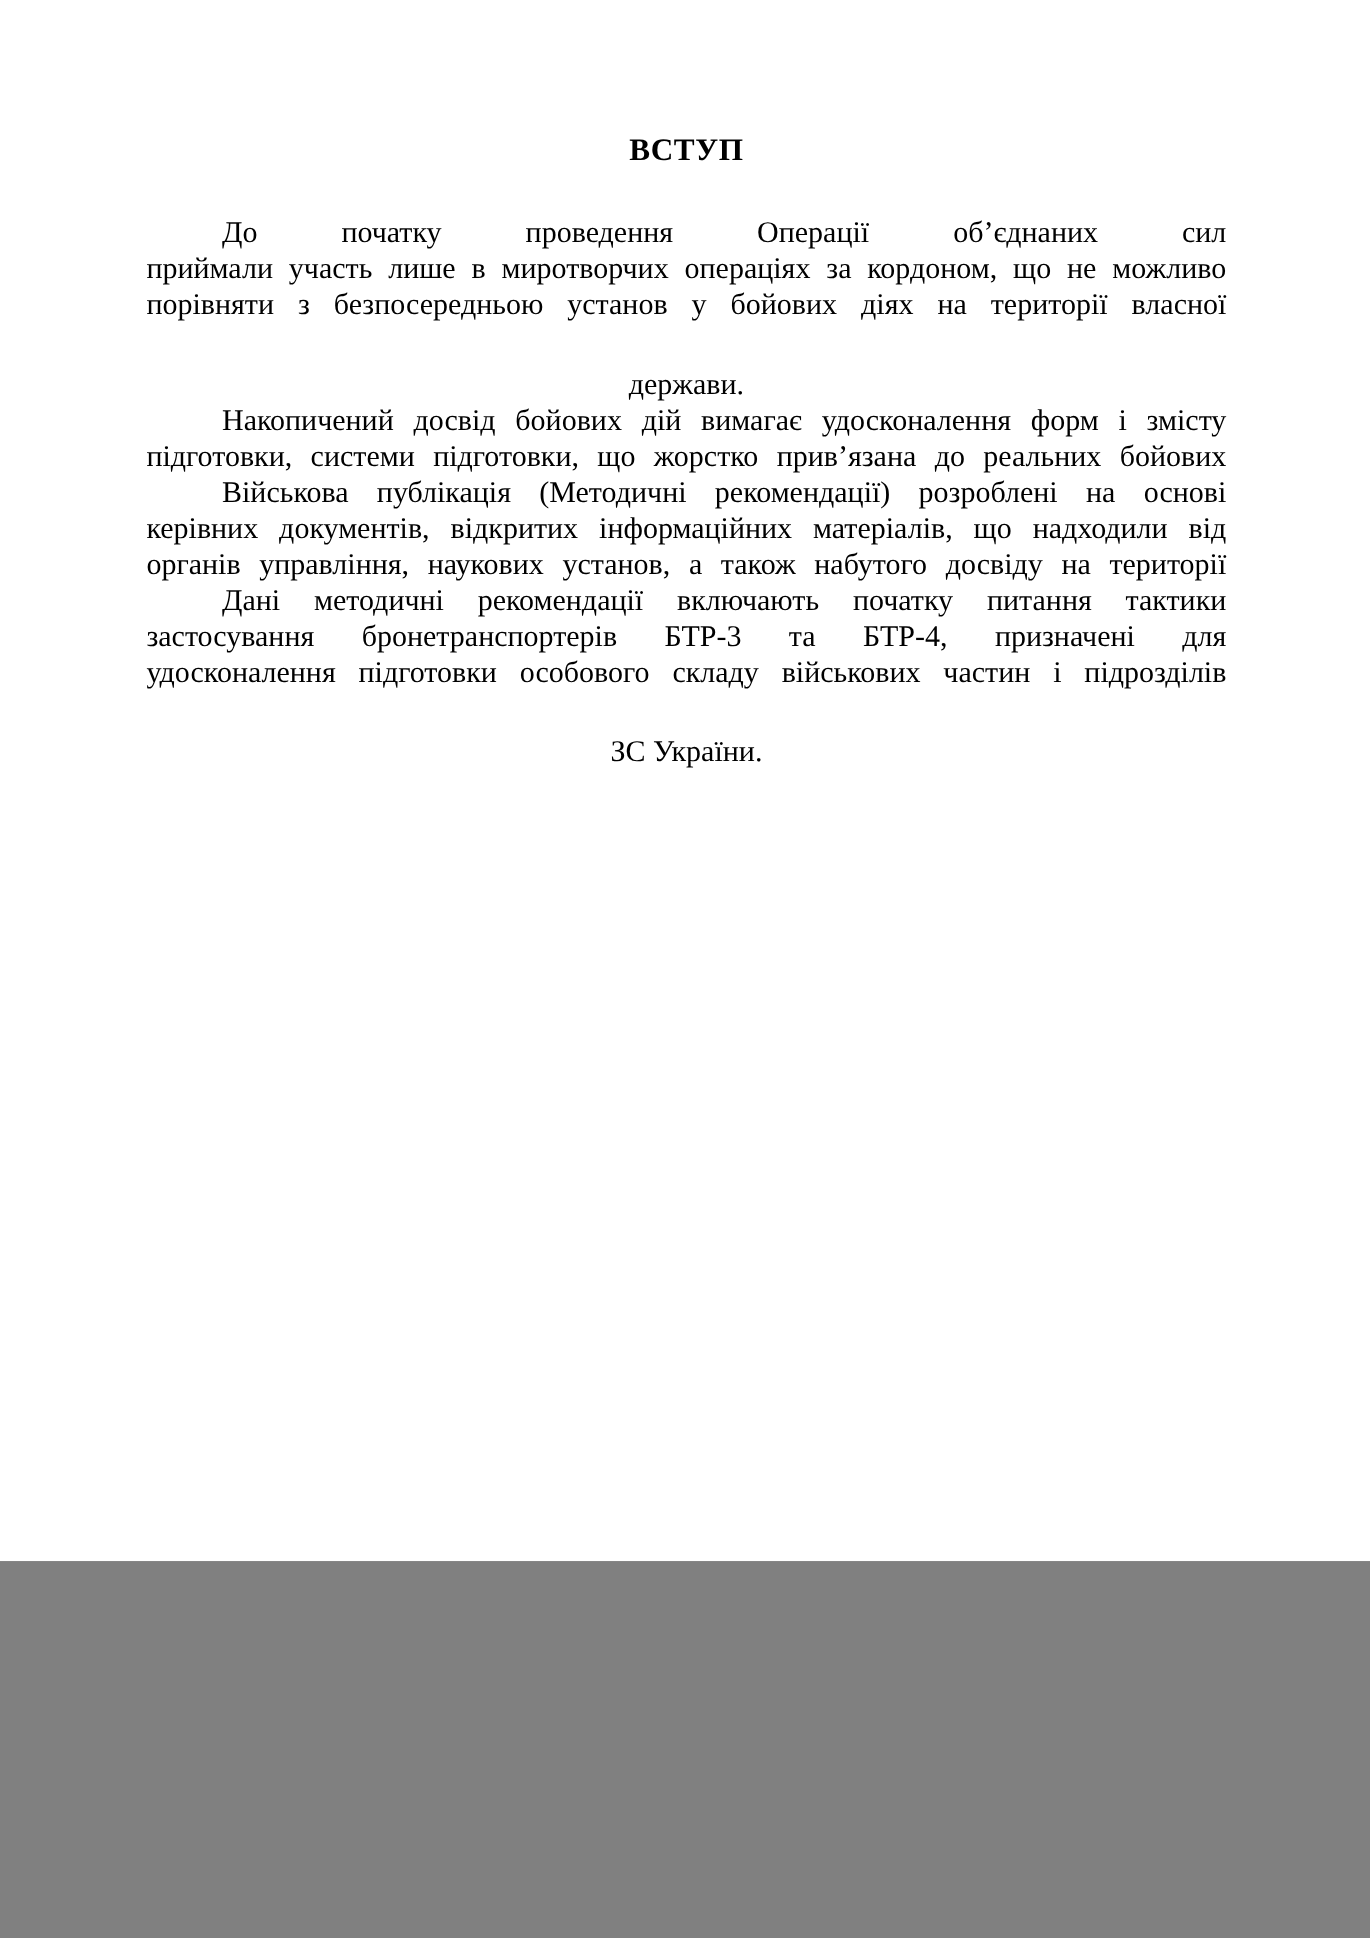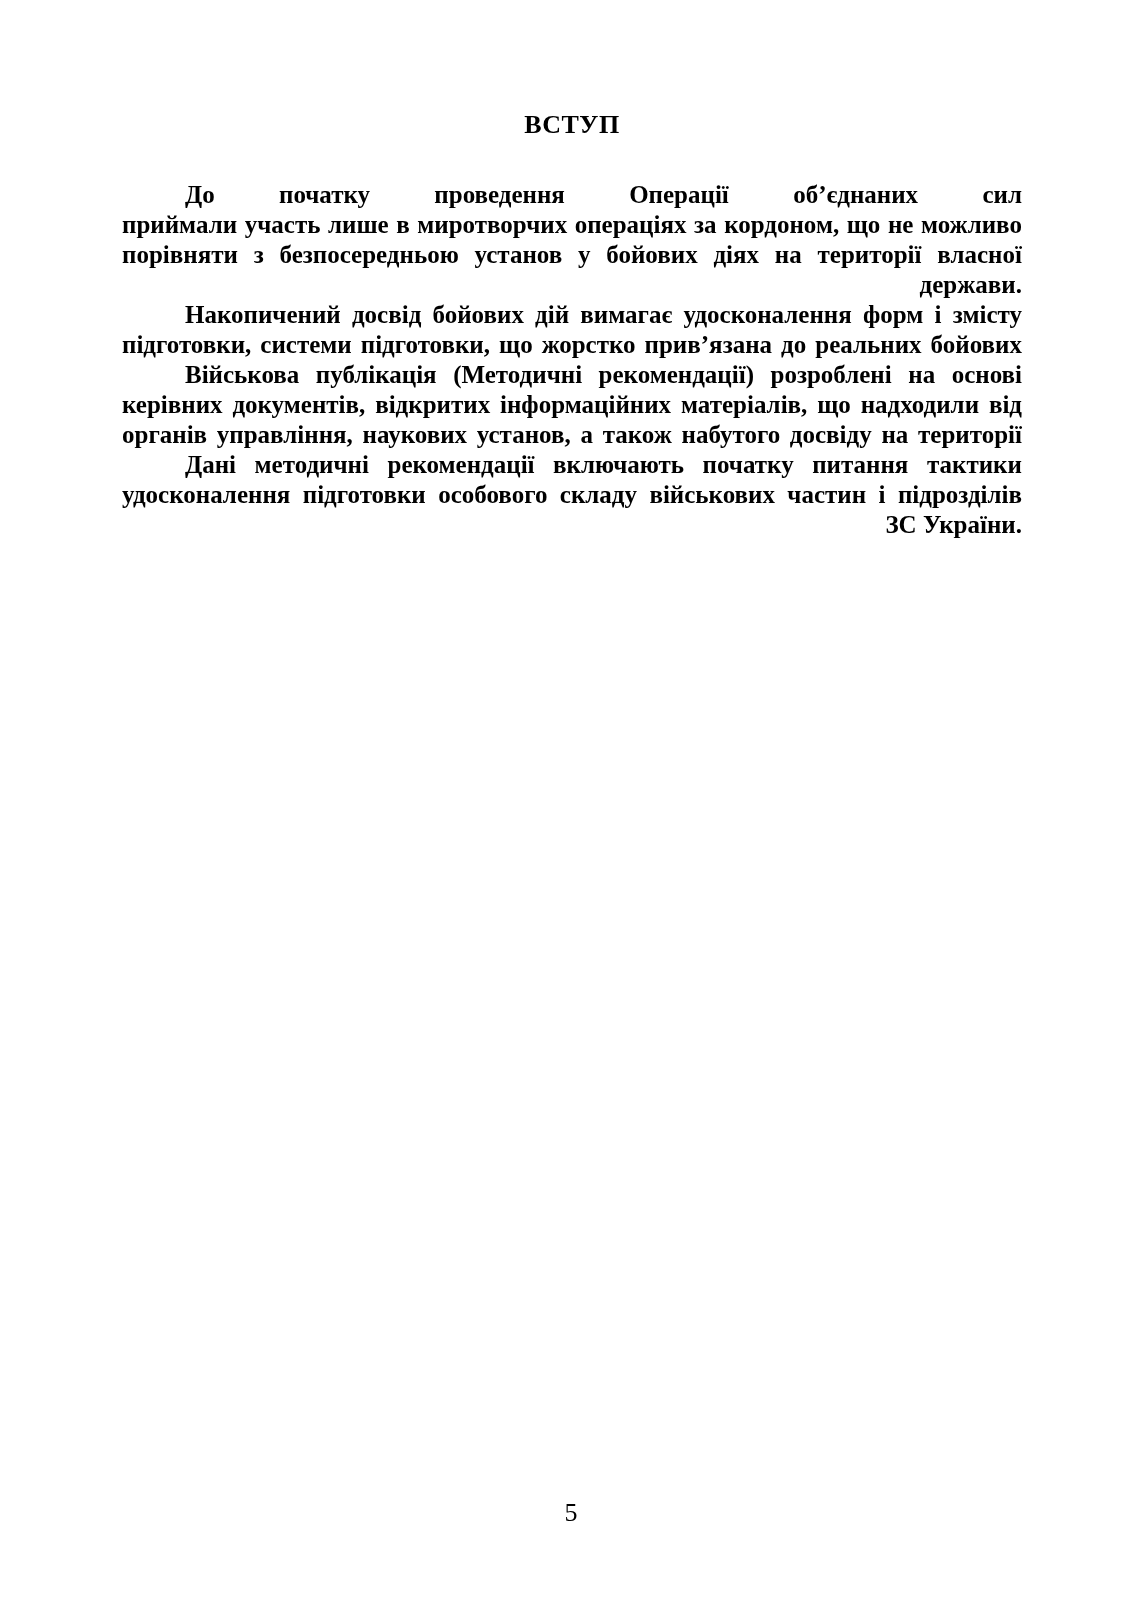--- a/index.html
+++ b/index.html
@@ -3,21 +3,21 @@
 <meta charset="utf-8">
 <style>
   html, body {
     margin: 0;
     padding: 0;
     background: #808080;
   }
   .page {
     position: relative;
     width: 1142px;
-    height: 1615px;
+    height: 1301px;
     margin: 0 auto;
     background: #ffffff;
     color: #000000;
     font-family: "Liberation Serif", "DejaVu Serif", serif;
     overflow: hidden;
   }
   .content {
     position: absolute;
     left: 122px;
     top: 110px;
@@ -27,37 +27,37 @@
     font-size: 26px;
     font-weight: bold;
     line-height: 30px;
     text-align: center;
     margin: 0 0 40px 0;
     letter-spacing: 0.5px;
   }
   .paragraph {
     margin: 0;
     padding: 0;
-    font-weight: bold;
   }
   .line {
     font-size: 25px;
     line-height: 30px;
     height: 30px;
     display: flex;
     justify-content: space-between;
     white-space: nowrap;
   }
   .line.first {
     padding-left: 63px;
   }
   .line.last {
     display: block;
-    text-align: right;
+    text-align: center;
     white-space: normal;
+    margin-top: 36px;
   }
   .page-number {
     position: absolute;
     top: 1498px;
     left: 0;
     width: 100%;
     text-align: center;
     font-size: 26px;
     line-height: 30px;
   }
@@ -166,20 +166,29 @@
           <div class="line first">
             <span>Дані</span>
             <span>методичні</span>
             <span>рекомендації</span>
             <span>включають</span>
             <span>початку</span>
             <span>питання</span>
             <span>тактики</span>
           </div>
           <div class="line">
+            <span>застосування</span>
+            <span>бронетранспортерів</span>
+            <span>БТР-3</span>
+            <span>та</span>
+            <span>БТР-4,</span>
+            <span>призначені</span>
+            <span>для</span>
+          </div>
+          <div class="line">
             <span>удосконалення</span>
             <span>підготовки</span>
             <span>особового</span>
             <span>складу</span>
             <span>військових</span>
             <span>частин</span>
             <span>і</span>
             <span>підрозділів</span>
           </div>
           <div class="line last">ЗС України.</div>

